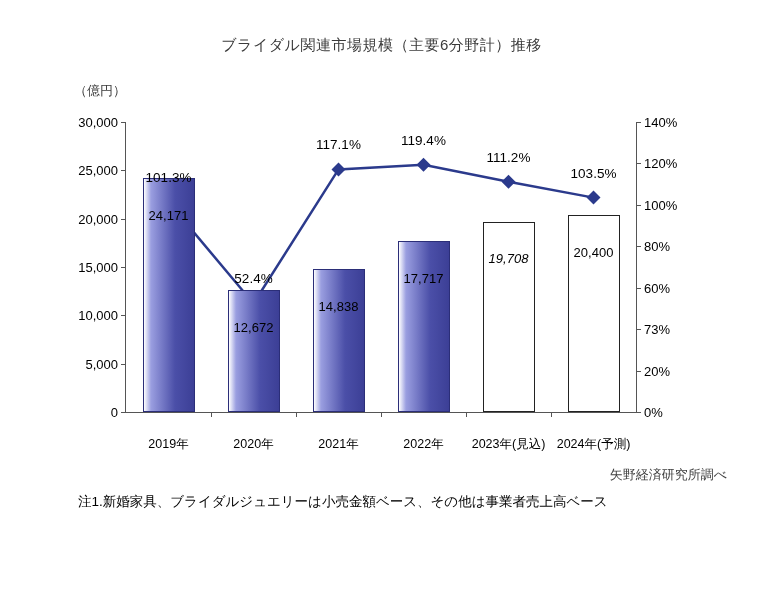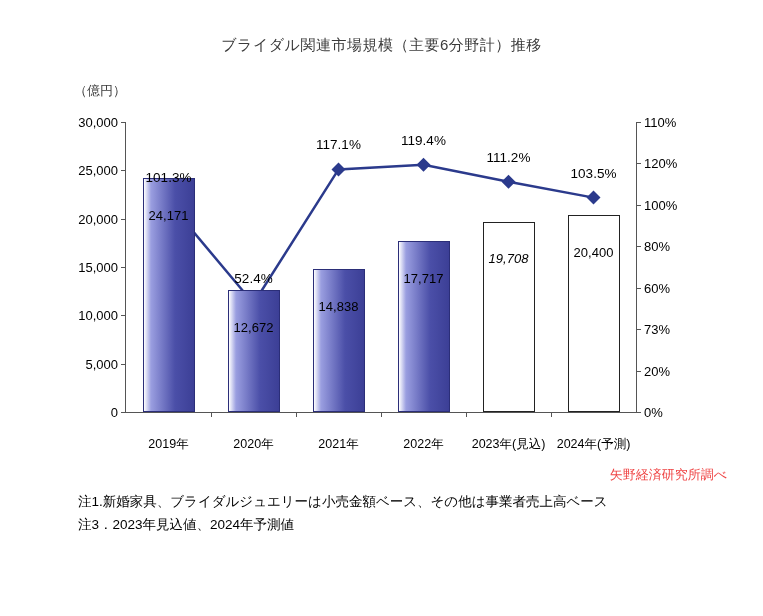--- a/index.html
+++ b/index.html
@@ -130,21 +130,21 @@
     top: 0;
     width: 510px;
     height: 290px;
     overflow: visible;
   }
   .source-note {
     position: absolute;
     top: 466px;
     right: 36px;
     font-size: 13px;
-    color: #ef4444;
+    color: #404040;
   }
   .notes {
     position: absolute;
     top: 490px;
     left: 78px;
     width: 650px;
     font-size: 13.5px;
     line-height: 23px;
     color: #000;
   }
@@ -191,21 +191,21 @@
       <div class="ytick-right" style="top: 207.143px;">73%</div>
       <div class="tickmark-right" style="top: 207.143px;"></div>
       <div class="ytick-right" style="top: 165.714px;">60%</div>
       <div class="tickmark-right" style="top: 165.714px;"></div>
       <div class="ytick-right" style="top: 124.286px;">80%</div>
       <div class="tickmark-right" style="top: 124.286px;"></div>
       <div class="ytick-right" style="top: 82.8571px;">100%</div>
       <div class="tickmark-right" style="top: 82.8571px;"></div>
       <div class="ytick-right" style="top: 41.4286px;">120%</div>
       <div class="tickmark-right" style="top: 41.4286px;"></div>
-      <div class="ytick-right" style="top: 0px;">110%</div>
+      <div class="ytick-right" style="top: 0px;">140%</div>
       <div class="tickmark-right" style="top: 0px;"></div>
       <div class="xtickmark" style="left: 85px;"></div>
       <div class="xtickmark" style="left: 170px;"></div>
       <div class="xtickmark" style="left: 255px;"></div>
       <div class="xtickmark" style="left: 340px;"></div>
       <div class="xtickmark" style="left: 425px;"></div>
       <div class="bar filled" style="left: 16.5px; width: 52px; height: 233.653px;"></div>
       <div class="bar-value" style="left: 42.5px; top: 86.347px;">24,171</div>
       <div class="xlabel" style="left: 42.5px;">2019年</div>
       <div class="pct-label" style="left: 42.5px; top: 48.1643px;">101.3%</div>
@@ -228,16 +228,15 @@
       <div class="bar outline" style="left: 441.5px; width: 52px; height: 197.2px;"></div>
       <div class="bar-value" style="left: 467.5px; top: 122.8px;">20,400</div>
       <div class="xlabel" style="left: 467.5px;">2024年(予測)</div>
       <div class="pct-label" style="left: 467.5px; top: 43.6071px;">103.5%</div>
     </div>
 
   <div class="source-note">矢野経済研究所調べ</div>
 
   <div class="notes">
     <div>注1.新婚家具、ブライダルジュエリーは小売金額ベース、その他は事業者売上高ベース</div>
-    <div>注3．2023年見込値、2024年予測値</div>
   </div>
 
 </div>
 
 </body></html>

